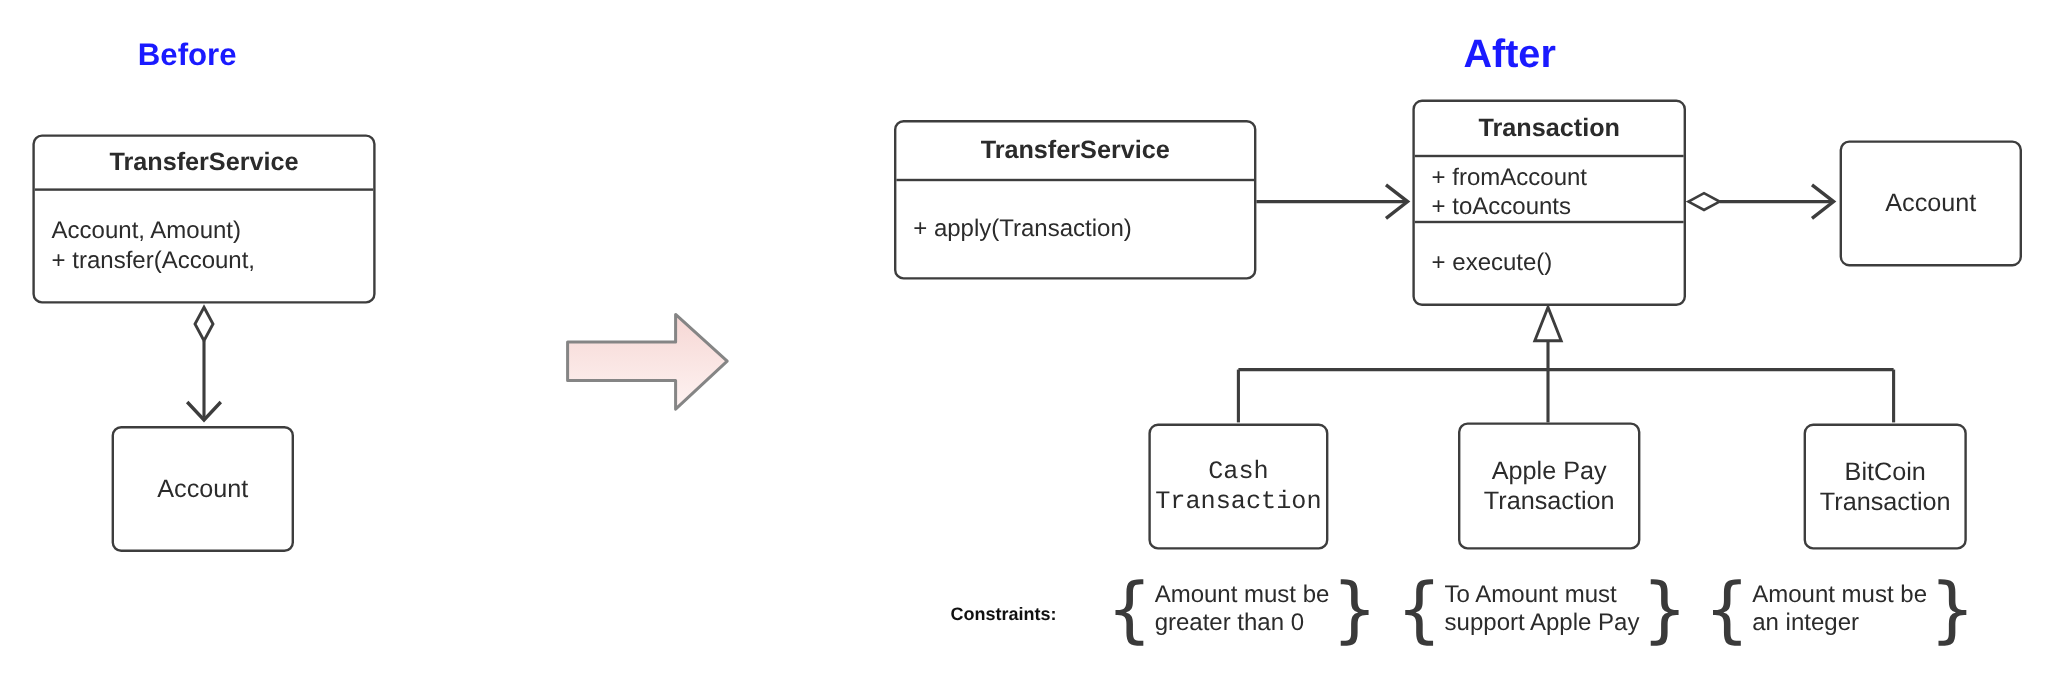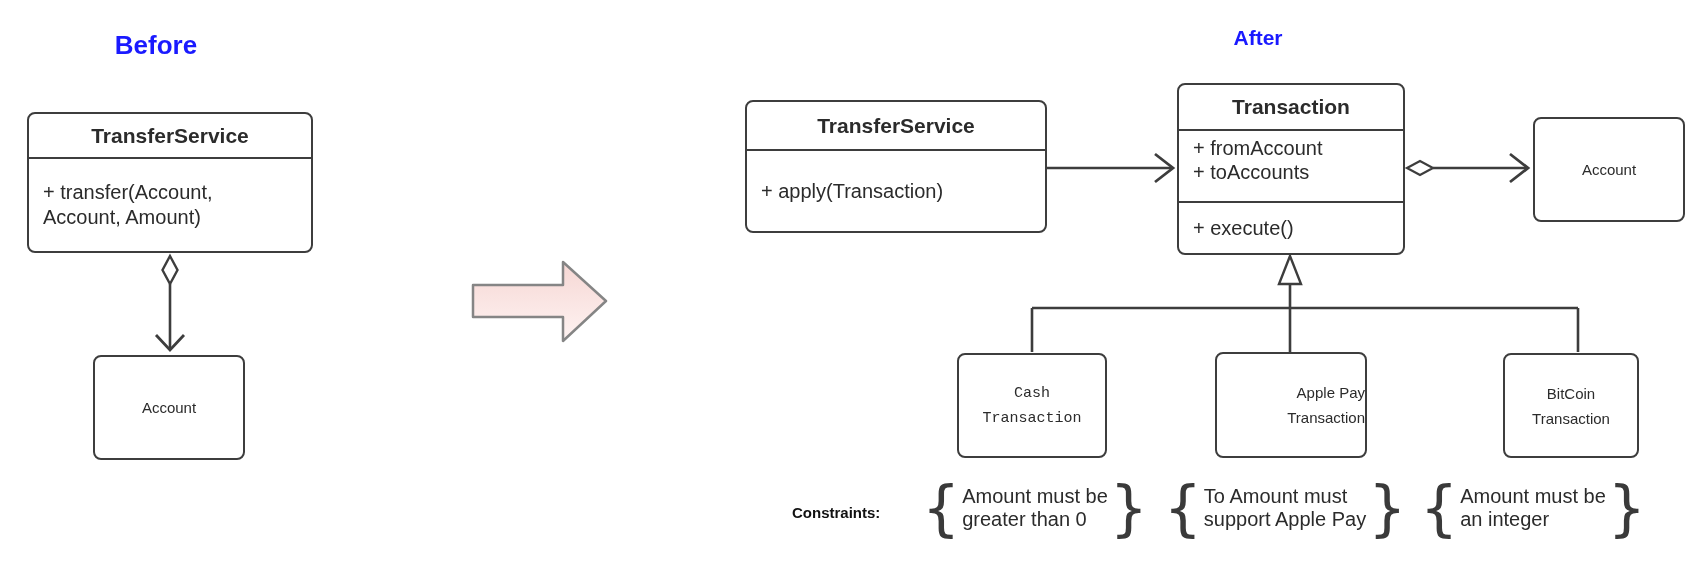--- a/index.html
+++ b/index.html
@@ -62,21 +62,21 @@
   .simple-node {
     position: absolute;
     background: #ffffff;
     border: 2.5px solid #3d3d3d;
     border-radius: 8px;
     box-sizing: border-box;
     display: flex;
     flex-direction: column;
     align-items: center;
     justify-content: center;
-    font-size: 15px;
+    font-size: 21px;
     line-height: 25px;
     text-align: center;
   }
   
   #before-ts { left: 27px; top: 112px; width: 286px; height: 141px; }
   #before-ts .uml-title { height: 43px; }
   #before-ts .uml-section {
     flex: 1;
     display: flex;
     flex-direction: column;
@@ -86,31 +86,31 @@
   
   #before-account { left: 93px; top: 355px; width: 152px; height: 105px; }
   
   #after-ts { left: 745px; top: 100px; width: 302px; height: 133px; }
   #after-ts .uml-title { height: 47px; }
   #after-ts .uml-section { flex: 1; display: flex; align-items: center; }
   
   #after-tx { left: 1177px; top: 83px; width: 228px; height: 172px; }
   #after-tx .uml-title { height: 44px; }
   #after-tx .attrs {
-    height: 72px;
+    height: 55px;
     border-bottom: 2.5px solid #3d3d3d;
     padding-top: 5px;
     line-height: 24px;
   }
   #after-tx .methods { flex: 1; display: flex; align-items: center; }
   
   #after-account { left: 1533px; top: 117px; width: 152px; height: 105px; }
   
   #sub-cash    { left: 957px;  top: 353px; width: 150px; height: 105px; font-family: Liberation Mono, monospace; }
-  #sub-apple   { left: 1215px; top: 352px; width: 152px; height: 106px; align-items: flex-end; }
+  #sub-apple   { left: 1215px; top: 352px; width: 152px; height: 106px; }
   #sub-bitcoin { left: 1503px; top: 353px; width: 136px; height: 105px; }
   
   .constraints-label {
     position: absolute;
     left: 792px;
     top: 504px;
     font-weight: bold;
     font-size: 15px;
     color: #111111;
     white-space: nowrap;
@@ -166,28 +166,28 @@
     <polyline points="1510,154 1528,168 1510,182" fill="none" stroke="#3d3d3d" stroke-width="2.8"></polyline>
 
     <polygon points="1290,256 1279,284 1301,284" fill="#ffffff" stroke="#3d3d3d" stroke-width="2.4"></polygon>
     <line x1="1290" y1="284" x2="1290" y2="352" stroke="#3d3d3d" stroke-width="2.6"></line>
     <line x1="1032" y1="308" x2="1578" y2="308" stroke="#3d3d3d" stroke-width="2.6"></line>
     <line x1="1032" y1="308" x2="1032" y2="352" stroke="#3d3d3d" stroke-width="2.6"></line>
     <line x1="1578" y1="308" x2="1578" y2="352" stroke="#3d3d3d" stroke-width="2.6"></line>
   </svg>
 
   <div class="section-label" style="left:156px; top:30px;">Before</div>
-  <div class="section-label" style="left:1258px; top:26px; font-size:21px;">After</div>
+  <div class="section-label" style="left:1258px; top:26px; font-size:33px;">After</div>
 
 
   <div class="uml-box" id="before-ts">
     <div class="uml-title">TransferService</div>
     <div class="uml-section">
+      <div>Account, Amount)</div>
       <div>+ transfer(Account,</div>
-      <div>Account, Amount)</div>
     </div>
   </div>
 
   <div class="simple-node" id="before-account">
     <div>Account</div>
   </div>
 
   <div class="uml-box" id="after-ts">
     <div class="uml-title">TransferService</div>
     <div class="uml-section">

